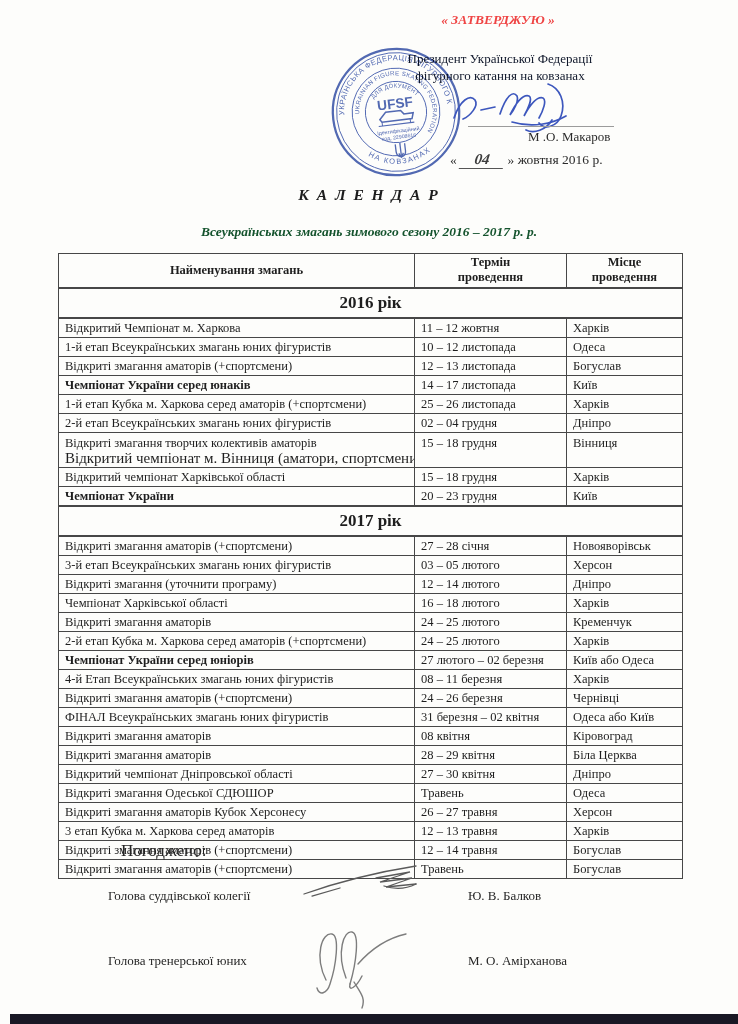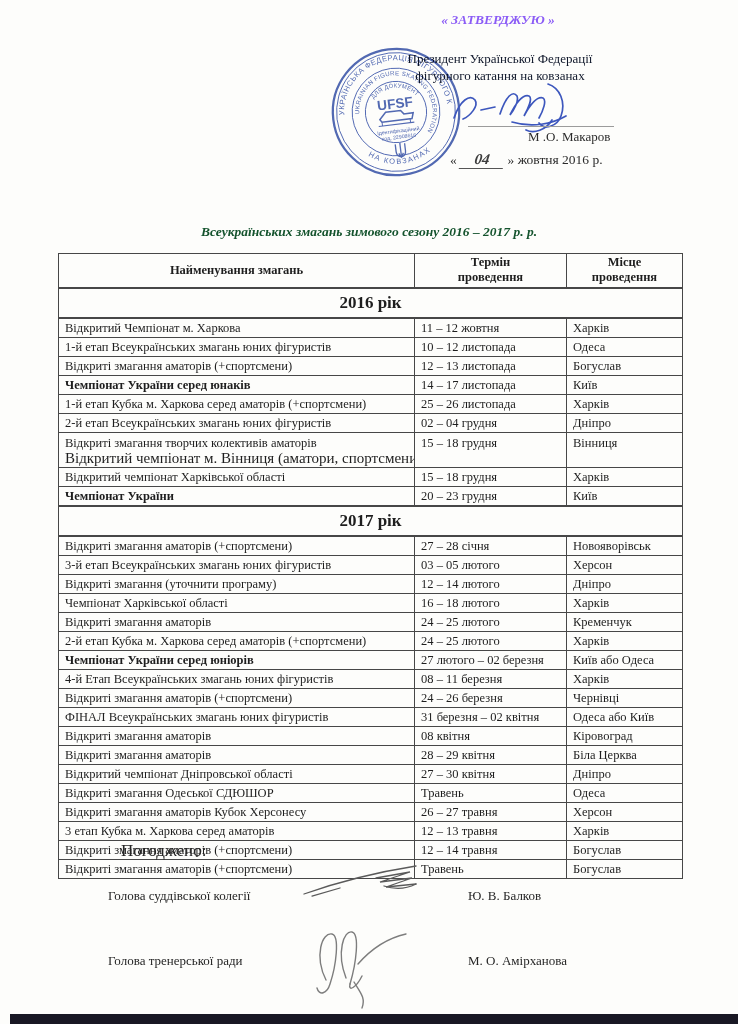--- a/index.html
+++ b/index.html
@@ -11,21 +11,21 @@
     background: #fdfdfb;
     font-family: "Liberation Serif", "DejaVu Serif", serif;
     color: #262626;
     overflow: hidden;
   }
 
   
   .approve-label {
     position: absolute; top: 12px; left: 368px; width: 260px;
     text-align: center; font-weight: bold; font-style: italic; font-size: 13.5px;
-    color: #8b5cf6;
+    color: #ef4444;
   }
   .president-lines {
     position: absolute; top: 50px; left: 372px; width: 256px;
     text-align: center; font-size: 13px; line-height: 17px; color: #0f172a;
   }
   .stamp {
     position: absolute; left: 330px; top: 46px;
     width: 132px; height: 132px;
     transform: rotate(-7deg);
     opacity: 0.88;
@@ -172,20 +172,21 @@
   </svg>
   <div class="sig-line"></div>
   <div class="signatory-name">М .О. Макаров</div>
 
   <div class="date-line">
     <span>«</span>
     <span class="day">04</span>
     <span>» жовтня 2016 р.</span>
   </div>
 
+  <div class="doc-title">К А Л Е Н Д А Р</div>
   <div class="doc-subtitle">Всеукраїнських змагань зимового сезону 2016 – 2017 р. р.</div>
 
   <table class="cal-table">
     <colgroup>
         <col class="c1">
         <col class="c2">
         <col class="c3">
       </colgroup>
     <thead>
       <tr>
@@ -408,21 +409,21 @@
   <svg class="sig-balkov" viewBox="0 0 146 48">
     <g fill="none" stroke="#5a5a5a" stroke-width="1.3" stroke-linecap="round">
       <path d="M6,36 C40,24 80,14 118,8"></path>
       <path d="M14,38 L42,30"></path>
       <path d="M78,20 l34,-6 l-30,10 l32,-4 l-26,9 l30,-3"></path>
       <path d="M86,28 C98,32 110,30 118,26"></path>
     </g>
   </svg>
   <div class="name-1">Ю. В. Балков</div>
 
-  <div class="role-2">Голова тренерської ради</div>
+  <div class="role-2">Голова тренерської юних</div>
   <svg class="sig-amirkhanova" viewBox="0 0 120 88">
     <g fill="none" stroke="#7d7d7d" stroke-width="1.4" stroke-linecap="round">
       <path d="M18,58 C6,34 14,10 24,12 C32,14 28,44 22,62 C19,72 11,74 9,66"></path>
       <path d="M38,56 C28,30 36,8 44,10 C52,12 48,42 42,62"></path>
       <path d="M42,62 C40,70 48,66 54,54"></path>
       <path d="M50,42 C64,26 80,16 98,12"></path>
       <path d="M46,60 C52,70 58,76 54,86"></path>
     </g>
   </svg>
   <div class="name-2">М. О. Амірханова</div>

